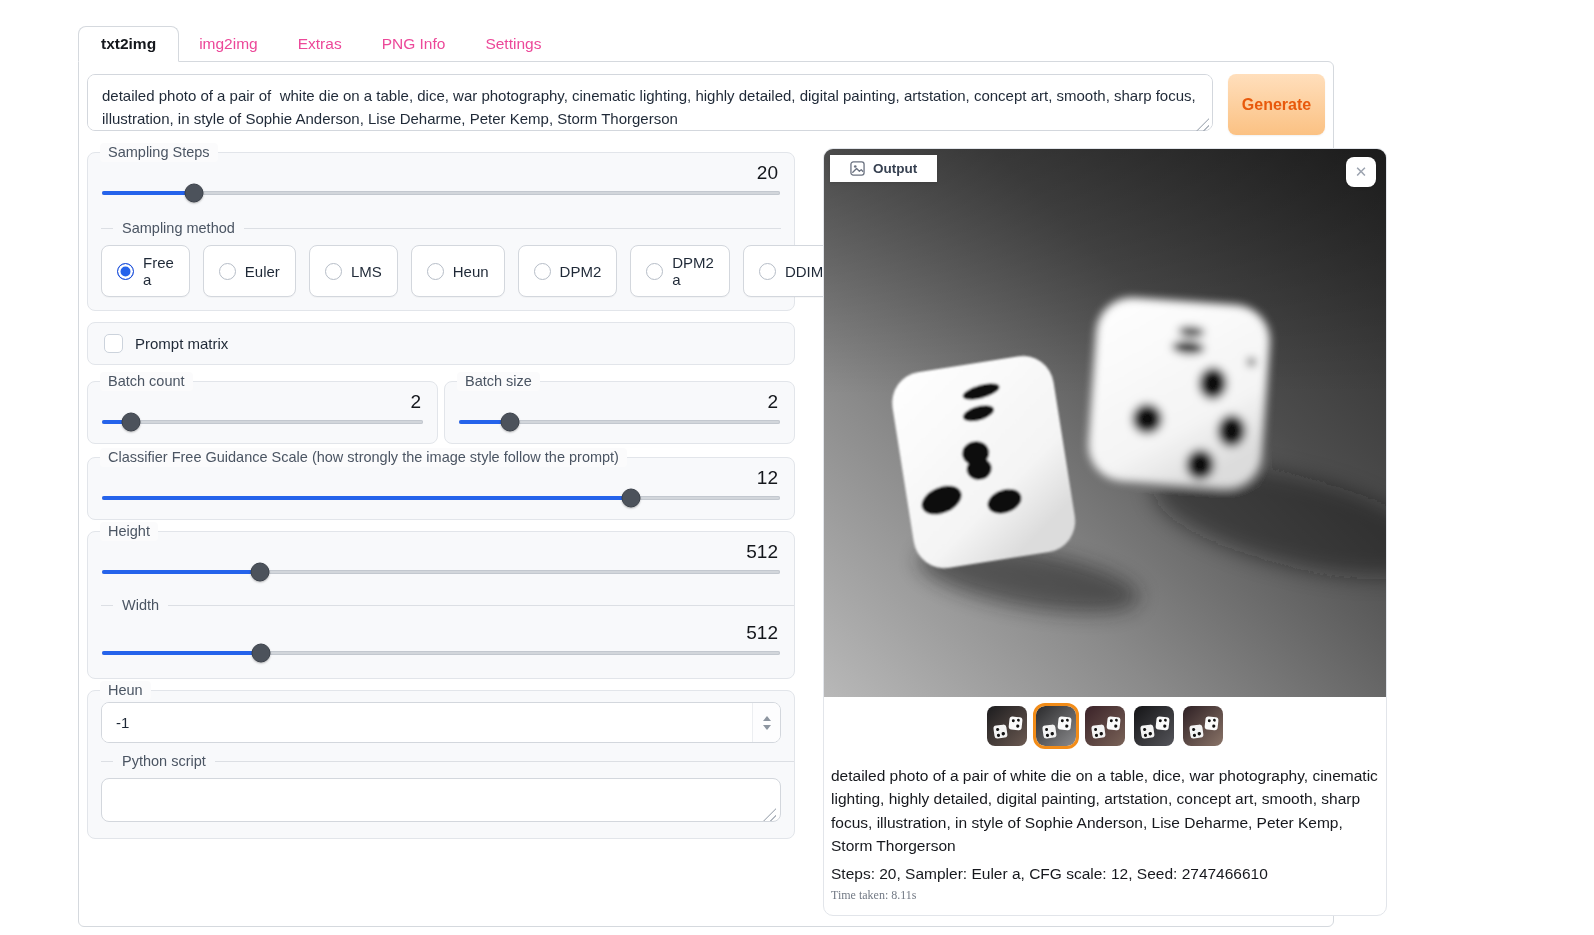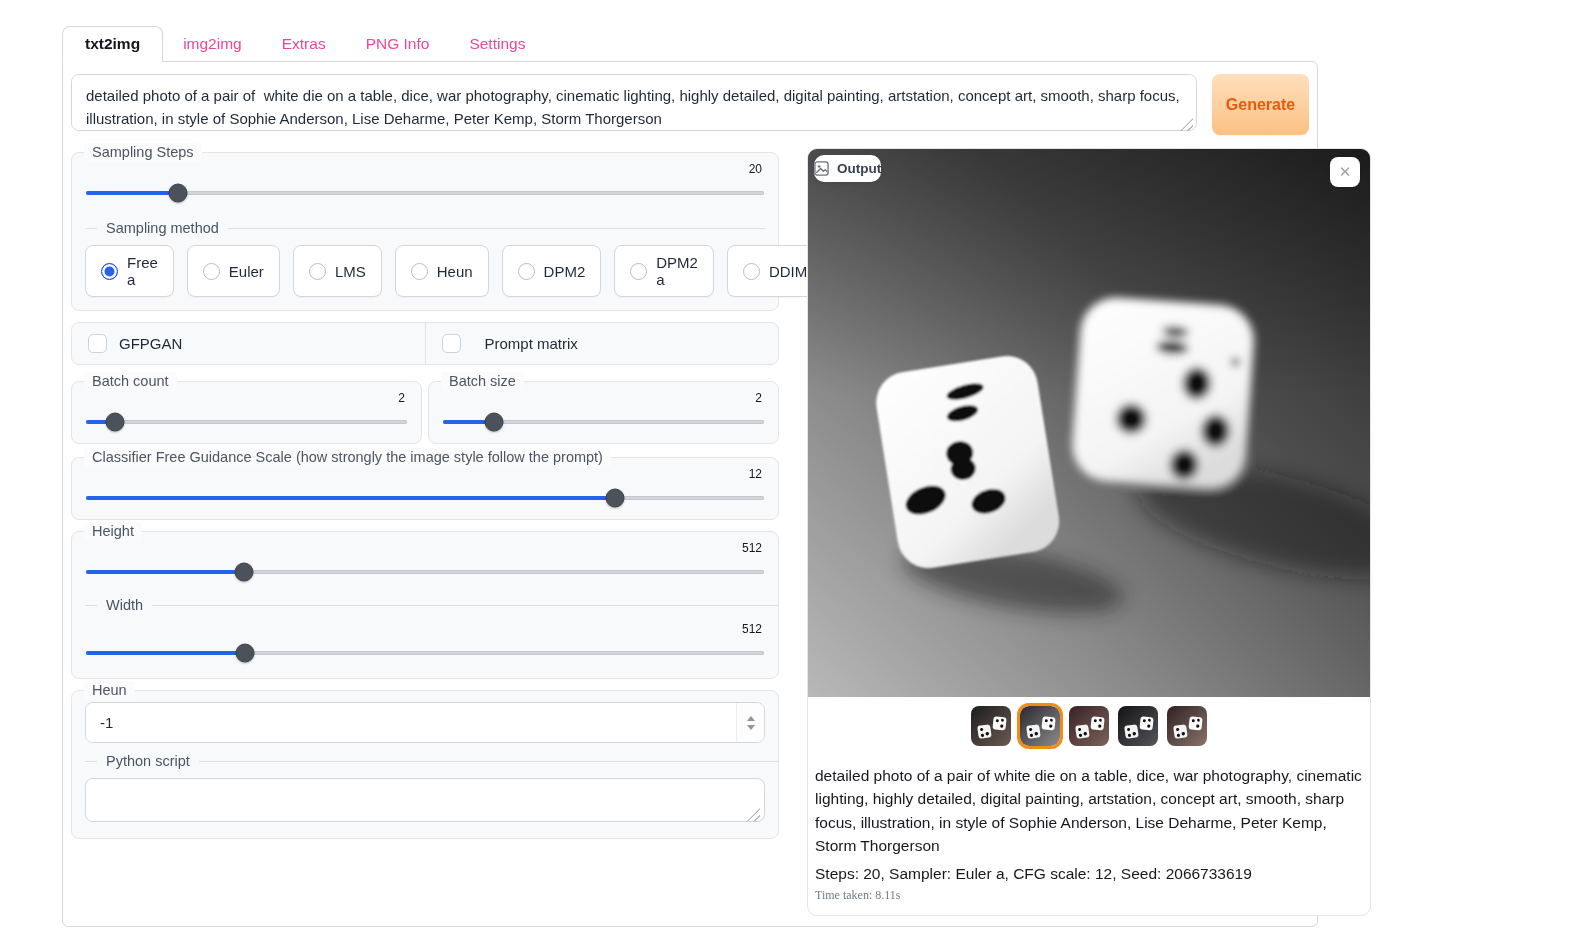--- a/index.html
+++ b/index.html
@@ -1,19 +1,19 @@
 <!DOCTYPE html>
 <html><head>
 <meta charset="utf-8">
 <style>
   * { box-sizing: border-box; margin: 0; padding: 0; }
   html,body { background:#fff; }
   body { font-family: "Liberation Sans", sans-serif; color:#1f2937; }
   .page { position:relative; width:1594px; height:935px; background:#fff; overflow:hidden; }
-  .app { position:absolute; left:62px; top:25px; width:1256px; }
+  .app { position:absolute; left:78px; top:25px; width:1256px; }
 
   
   .tab-nav { display:flex; align-items:flex-end; height:36px; }
   .tab { padding:8px 20px; font-size:15.5px; color:#ec4899; cursor:pointer; position:relative; }
   .tab.active { background:#fff; border:1px solid #d5d9de; border-bottom:1px solid #fff; border-radius:8px 8px 0 0; color:#14171c; font-weight:700; margin-bottom:-1px; z-index:2; padding:8px 22px; }
   .tab-content { border:1px solid #d5d9de; border-radius:0 6px 6px 6px; background:#fff; padding:12px 8px 10px; min-height:828px; }
 
   
   .prompt-row { display:flex; align-items:stretch; }
   .prompt-wrap { position:relative; flex:1; }
@@ -27,21 +27,21 @@
   .right-col { flex:1; }
 
   
   .box { position:relative; border:1px solid #e2e5ea; border-radius:8px; background:#f8f9fb; margin-bottom:11px; }
   .legend-top { position:absolute; top:-10px; left:12px; padding:0 8px; background:#fbfbfc; color:#4b5563; font-size:14.5px; line-height:19px; border-radius:4px; }
   .legend-mid { display:flex; align-items:center; gap:9px; color:#4b5563; font-size:14.5px; padding:0; margin:2px 0 0; }
   .legend-mid::before { content:''; width:12px; height:1px; background:#dcdfe4; }
   .legend-mid::after { content:''; flex:1; height:1px; background:#dcdfe4; }
   .fieldset { padding:0 0 4px; }
 
-  .value-row { text-align:right; font-size:12px; color:#14171c; padding:9px 16px 0; height:27px; }
+  .value-row { text-align:right; font-size:19px; color:#14171c; padding:9px 16px 0; height:27px; }
   .slider { position:relative; height:22px; margin:2px 14px 10px; cursor:pointer; }
   .slider .track { position:absolute; left:0; right:0; top:9px; height:4px; border-radius:3px; background:#d2d6db; box-shadow:inset 0 0 0 1px #c3c8cf; }
   .slider .fill { position:absolute; left:0; top:9px; height:4px; width:var(--pct); background:#2563eb; border-radius:3px; }
   .slider .thumb { position:absolute; left:var(--pct); top:11px; width:19px; height:19px; border-radius:50%; background:#4c525b; border:1px solid #3c424b; transform:translate(-50%,-50%); box-shadow:0 1px 2px rgba(0,0,0,.25); }
 
   
   .chip-row { display:flex; gap:13px; padding:9px 13px 13px; }
   .chip { display:flex; align-items:center; gap:9px; background:#fff; border:1px solid #d3d7dd; border-radius:8px; padding:8px 15px; font-size:15px; color:#1f2937; cursor:pointer; box-shadow:0 1px 1px rgba(0,0,0,.03); }
   .radio-dot { width:17px; height:17px; border-radius:50%; border:1px solid #b6bdc7; background:#fff; flex:0 0 auto; }
   .chip.selected .radio-dot { background:#2563eb; border-color:#1d4ed8; box-shadow:inset 0 0 0 2.5px #fff; }
@@ -60,21 +60,21 @@
   .seed-input { flex:1; border:none; outline:none; padding:11px 14px; font-size:15px; color:#1f2937; font-family:"Liberation Sans",sans-serif; background:#fff; }
   .spinner { width:28px; display:flex; flex-direction:column; align-items:center; justify-content:center; gap:4px; background:#fdfdfe; border-left:1px solid #eceef1; cursor:pointer; }
   .arrow-up { width:0; height:0; border-left:4.5px solid transparent; border-right:4.5px solid transparent; border-bottom:5.5px solid #8d95a0; }
   .arrow-down { width:0; height:0; border-left:4.5px solid transparent; border-right:4.5px solid transparent; border-top:5.5px solid #8d95a0; }
   .script-wrap { position:relative; margin:9px 13px 12px; }
   .script-input { width:100%; height:44px; border:1px solid #d3d7dd; border-radius:8px; background:#fff; resize:none; outline:none; padding:8px 12px; font-family:"Liberation Mono",monospace; font-size:14px; }
 
   
   .output-panel { position:relative; border:1px solid #e2e5ea; border-radius:10px; background:#fff; overflow:hidden; }
   .stage { position:relative; height:548px; background:linear-gradient(90deg,#eeeeef 0%,#f3f3f4 8%,#ededee 11%,#f4f4f4 89%,#f0f0f1 92%,#fafafa 100%); display:flex; justify-content:center; }
-  .output-chip { position:absolute; top:6px; left:6px; display:flex; align-items:center; gap:8px; background:#fff; border-radius:10px; padding:6px 0; font-size:13.5px; font-weight:700; color:#374151; box-shadow:0 1px 3px rgba(0,0,0,.12); z-index:3; }
+  .output-chip { position:absolute; top:6px; left:6px; display:flex; align-items:center; gap:8px; background:#fff; border-radius:0; padding:6px 20px; font-size:13.5px; font-weight:700; color:#374151; box-shadow:0 1px 3px rgba(0,0,0,.12); z-index:3; }
   .close-btn { position:absolute; top:8px; right:10px; width:30px; height:30px; border-radius:8px; background:#fff; box-shadow:0 1px 3px rgba(0,0,0,.10); display:flex; align-items:center; justify-content:center; color:#9ca3af; font-size:15px; cursor:pointer; z-index:3; }
   .thumb-row { display:flex; justify-content:center; align-items:center; gap:9px; padding:9px 0 6px; background:#fff; }
   .thumb { width:40px; height:40px; border-radius:8px; overflow:hidden; cursor:pointer; position:relative; flex:0 0 auto; }
   .thumb.selected { outline:3px solid #f28c18; border-radius:9px; }
   .thumb svg { display:block; }
   .caption { padding:12px 7px 4px; font-size:15.5px; color:#16181d; line-height:1.5; }
   .caption-params { padding:2px 7px 0; font-size:15.5px; color:#16181d; line-height:1.45; }
   .time-taken { padding:3px 7px 12px; font-size:12px; color:#737a85;font-family:Liberation Serif, serif; }
 </style>
 </head>
@@ -151,24 +151,20 @@
                 </div>
                 <div class="chip">
                   <span class="radio-dot"></span>
                   <span>PLMS</span>
                 </div>
               </div>
           </div>
 
           <div class="box" style="margin-bottom:6px">
             <div class="check-box-row">
-              <div class="check-cell">
-                <span class="checkbox"></span>
-                <span>GFPGAN</span>
-              </div>
               <div class="check-cell">
                 <span class="checkbox"></span>
                 <span>Prompt matrix</span>
               </div>
             </div>
           </div>
 
           <div class="half-row">
             <div class="box" style="margin-top:10px">
               <div class="legend-top">Batch count</div>
@@ -395,21 +391,21 @@
                       <rect x="22" y="11" width="13" height="13" rx="3" fill="#fafafa"></rect>
                       <circle cx="26" cy="15" r="1.5" fill="#111"></circle>
                       <circle cx="31" cy="20" r="1.6" fill="#111"></circle>
                       <circle cx="31" cy="14" r="1.4" fill="#111"></circle>
                     </g>
                   </svg>
                 </div>
               </div>
 
             <div class="caption">detailed photo of a pair of white die on a table, dice, war photography, cinematic lighting, highly detailed, digital painting, artstation, concept art, smooth, sharp focus, illustration, in style of Sophie Anderson, Lise Deharme, Peter Kemp, Storm Thorgerson</div>
-            <div class="caption-params">Steps: 20, Sampler: Euler a, CFG scale: 12, Seed: 2066733619</div>
+            <div class="caption-params">Steps: 20, Sampler: Euler a, CFG scale: 12, Seed: 2747466610</div>
             <div class="time-taken">Time taken: 8.11s</div>
           </div>
         </div>
 
       </div>
     </div>
   </div>
 </div>
 
 </body></html>

